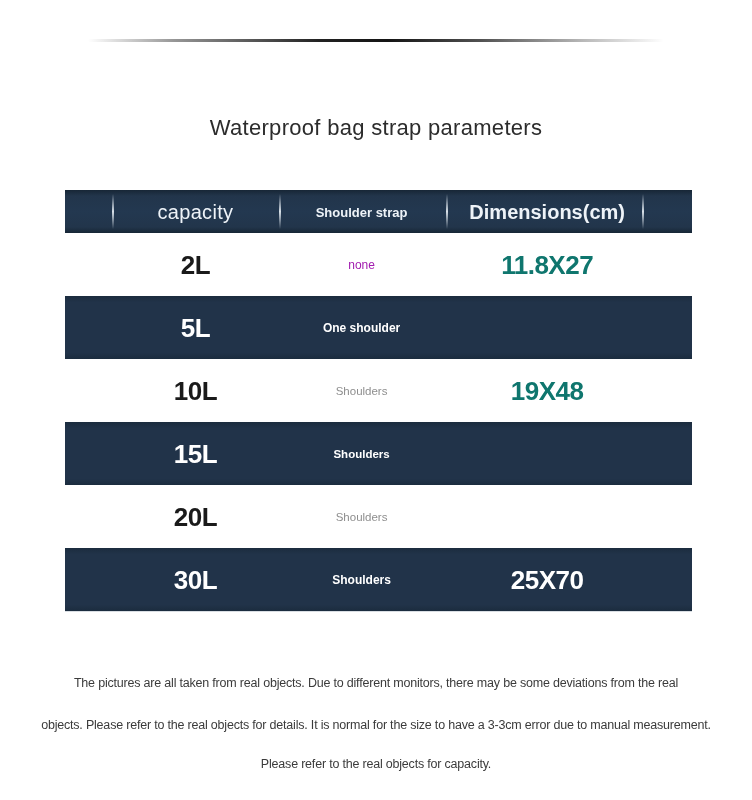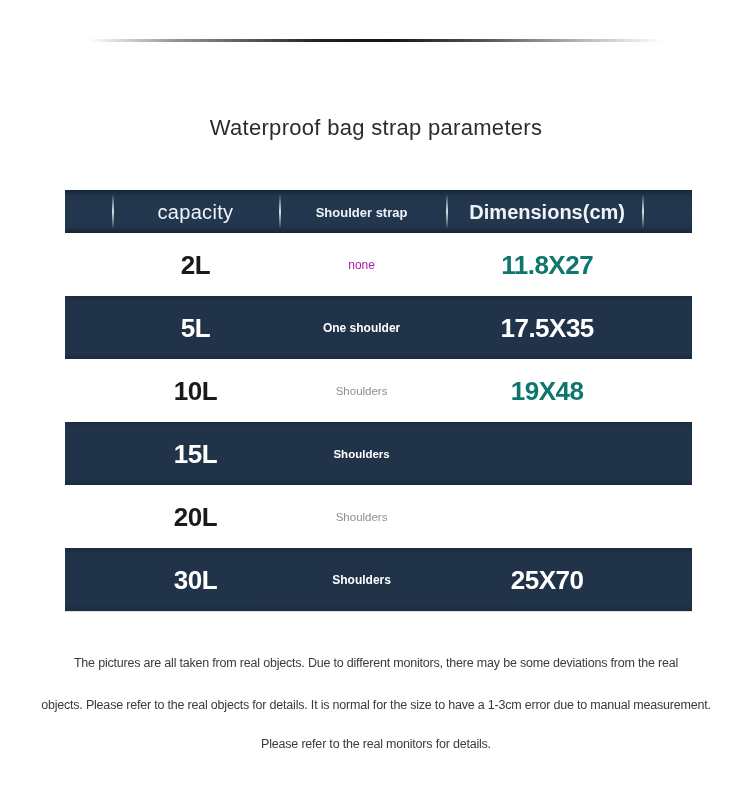--- a/index.html
+++ b/index.html
@@ -69,21 +69,21 @@
   .t-row.dark .cap, .t-row.dark .dim { color:#ffffff; }
   .t-row.dark .strap { color:#ffffff; font-weight:700; }
   .t-row.dark .strap.strap-tiny { font-size:12px; }
   .t-row.dark .strap.strap-md { font-size:12px; }
 
   
   .footer-note { position:absolute; left:0; width:752px; }
   .f-line {
     position:absolute; left:0; width:100%;
     text-align:center; white-space:nowrap;
-    font-size:12.5px; color:#3b3b3b; letter-spacing:-0.2px;
+    font-size:12.5px; color:#3b3b3b; letter-spacing:-0.2px;margin-top:20px;
   }
   .f1 { top:656px; } .f2 { top:698px; } .f3 { top:737px; }
 </style>
 </head>
 <body>
 
 <div class="canvas">
 
   <div class="top-rule"></div>
 
@@ -103,21 +103,20 @@
 
     <div class="t-row">
       <span class="b-cell cap">2L</span>
       <span class="b-cell strap strap-none">none</span>
       <span class="b-cell dim">11.8X27</span>
     </div>
 
     <div class="t-row dark">
       <span class="b-cell cap">5L</span>
       <span class="b-cell strap strap-tiny">One shoulder</span>
-      <span class="b-cell dim">17.5X35</span>
     </div>
 
     <div class="t-row">
       <span class="b-cell cap">10L</span>
       <span class="b-cell strap">Shoulders</span>
       <span class="b-cell dim">19X48</span>
     </div>
 
     <div class="t-row dark">
       <span class="b-cell cap">15L</span>
@@ -132,17 +131,17 @@
     <div class="t-row dark last">
       <span class="b-cell cap">30L</span>
       <span class="b-cell strap strap-md">Shoulders</span>
       <span class="b-cell dim">25X70</span>
     </div>
 
   </div>
 
   <div class="footer-note">
     <div class="f-line f1">The pictures are all taken from real objects. Due to different monitors, there may be some deviations from the real</div>
-    <div class="f-line f2">objects. Please refer to the real objects for details. It is normal for the size to have a 1-3cm error due to manual measurement.</div>
-    <div class="f-line f3">Please refer to the real monitors for details.</div>
+    <div class="f-line f2">objects. Please refer to the real objects for details. It is normal for the size to have a 3-3cm error due to manual measurement.</div>
+    <div class="f-line f3">Please refer to the real objects for capacity.</div>
   </div>
 
 </div>
 
 </body></html>

